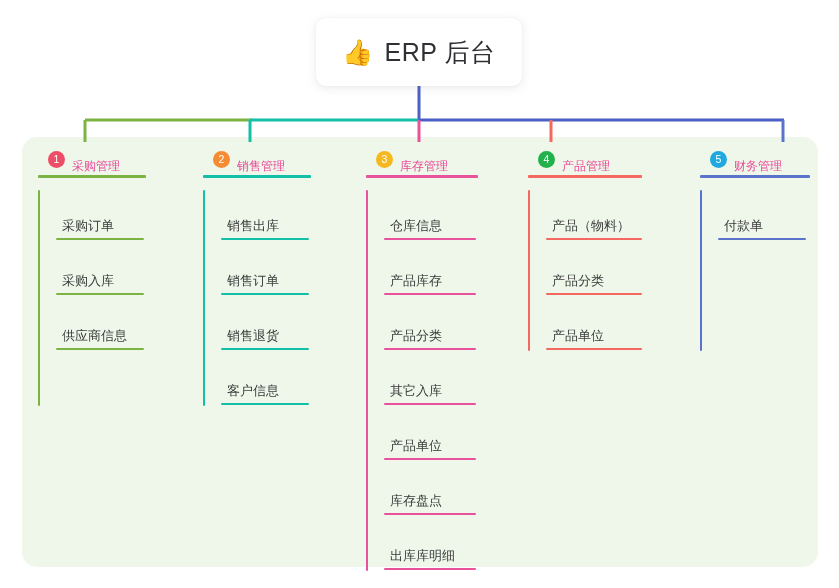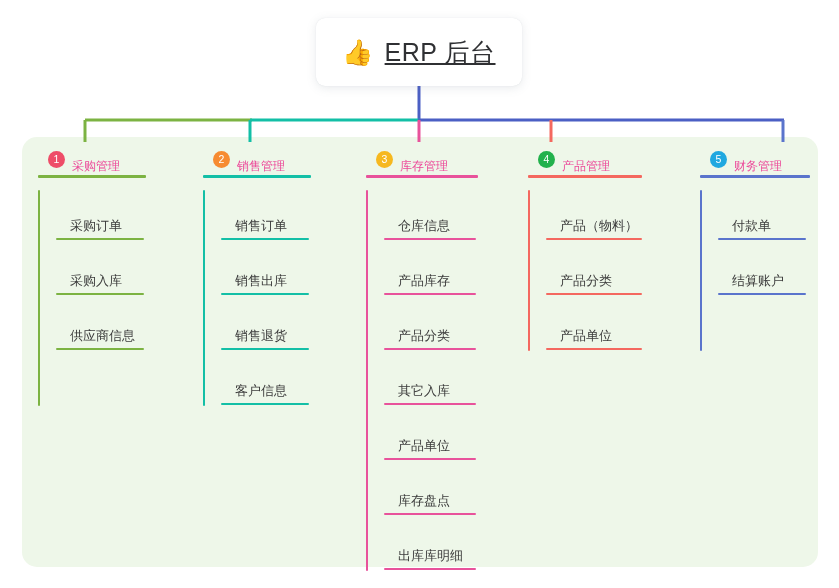--- a/index.html
+++ b/index.html
@@ -19,21 +19,21 @@
     width:206px;height:68px;
     background:#ffffff;
     border-radius:9px;
     box-shadow:0 2px 10px rgba(120,130,140,.17),0 0 1px rgba(120,130,140,.22);
     display:flex;align-items:center;justify-content:center;
     gap:11px;
     box-sizing:border-box;
   }
   #root-card .root-emoji{font-size:25px;line-height:1;}
   #root-card .root-title{
-    font-size:25px;color:#2f3033;letter-spacing:.5px;white-space:nowrap;text-decoration:underline;
+    font-size:25px;color:#2f3033;letter-spacing:.5px;white-space:nowrap;
   }
 
   
   #panel{
     position:absolute;
     left:22px;top:137px;
     width:796px;height:430px;
     background:#eef7e9;
     border-radius:15px;
   }
@@ -56,21 +56,21 @@
     font-family:"Liberation Sans","DejaVu Sans",sans-serif;
   }
   .col-title{font-size:12px;color:#ec4899;white-space:nowrap;margin-top:15px;}
   .head-rule{position:absolute;left:0;bottom:-4px;height:3px;border-radius:1px;}
 
   .items{position:relative;margin-top:16px;}
   .item{
     position:relative;height:55px;
   }
   .item-label{
-    position:absolute;left:32px;bottom:10px;
+    position:absolute;left:24px;bottom:10px;
     font-size:13px;color:#3b3b3b;white-space:nowrap;
   }
   .item-rule{
     position:absolute;left:18px;bottom:5px;height:2px;border-radius:1px;
   }
   .stem{position:absolute;left:0;top:0;width:2px;border-radius:1px;}
 </style>
 </head>
 <body>
 
@@ -119,25 +119,25 @@
         </div>
       </div>
       <div class="column" style="left: 203px; width: 110px;">
         <div class="col-head">
           <span class="badge" style="background: rgb(246, 139, 49);">2</span>
           <span class="col-title">销售管理</span>
           <span class="head-rule" style="background: rgb(19, 191, 166); width: 108px;"></span>
         </div>
         <div class="items">
           <div class="item">
+            <span class="item-label">销售出库</span>
+            <span class="item-rule" style="background: rgb(19, 191, 166); width: 88px;"></span>
+          </div>
+          <div class="item">
             <span class="item-label">销售订单</span>
-            <span class="item-rule" style="background: rgb(19, 191, 166); width: 88px;"></span>
-          </div>
-          <div class="item">
-            <span class="item-label">销售出库</span>
             <span class="item-rule" style="background: rgb(19, 191, 166); width: 88px;"></span>
           </div>
           <div class="item">
             <span class="item-label">销售退货</span>
             <span class="item-rule" style="background: rgb(19, 191, 166); width: 88px;"></span>
           </div>
           <div class="item">
             <span class="item-label">客户信息</span>
             <span class="item-rule" style="background: rgb(19, 191, 166); width: 88px;"></span>
           </div>
@@ -208,22 +208,18 @@
         <div class="col-head">
           <span class="badge" style="background: rgb(32, 168, 224);">5</span>
           <span class="col-title">财务管理</span>
           <span class="head-rule" style="background: rgb(90, 116, 204); width: 110px;"></span>
         </div>
         <div class="items">
           <div class="item">
             <span class="item-label">付款单</span>
             <span class="item-rule" style="background: rgb(90, 116, 204); width: 88px;"></span>
           </div>
-          <div class="item">
-            <span class="item-label">结算账户</span>
-            <span class="item-rule" style="background: rgb(90, 116, 204); width: 88px;"></span>
-          </div>
           <span class="stem" style="background: rgb(90, 116, 204); height: 161px;"></span>
         </div>
       </div>
     </div>
 
 </div>
 
 </body></html>

